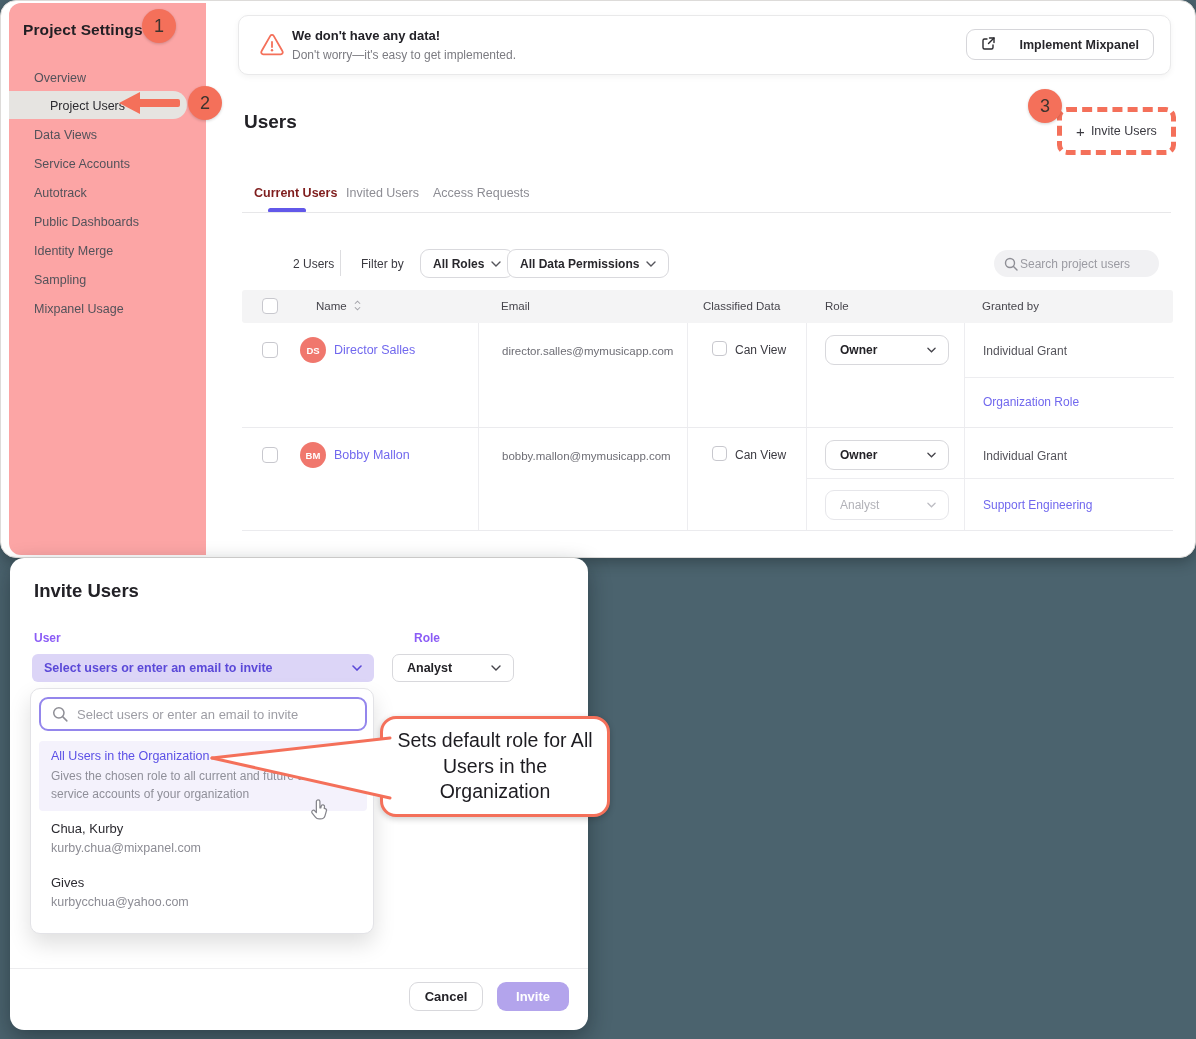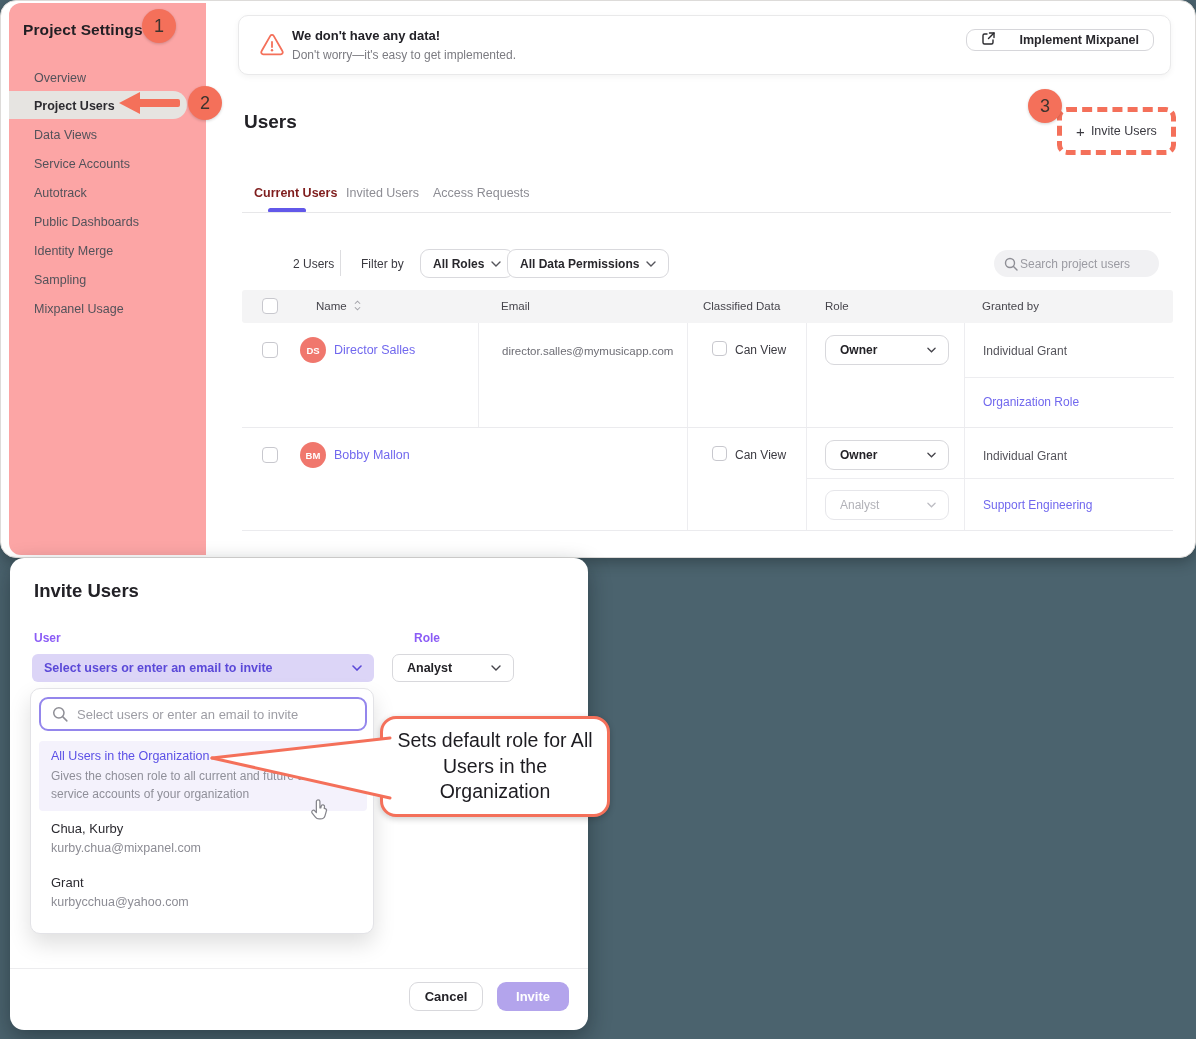--- a/index.html
+++ b/index.html
@@ -18,41 +18,41 @@
     background:#fff; border-radius:16px;
     box-shadow:0 4px 14px rgba(15,25,30,.38);
     border:1px solid #dddbd9;
   }
   
   #sidebar { position:absolute; left:8px; top:2px; width:197px; height:552px;
     background:#fca5a5; border-radius:12px 0 0 12px; }
   #sidebar-title { position:absolute; left:14px; top:18px; font-size:15.5px; font-weight:700; color:#211f24; letter-spacing:.1px; }
   .nav-item { position:absolute; left:25px; font-size:12.5px; color:#53525a; white-space:nowrap; cursor:pointer; }
   .nav-pill { position:absolute; left:0; top:88px; width:178px; height:28px; background:#e6e4e1; border-radius:0 14px 14px 0; }
-  .nav-item.active { color:#2c2b30; font-weight:700; }
+  .nav-item.active { color:#2c2b30; font-weight:400;margin-left:16px; }
 
   
   .num-badge { position:absolute; width:34px; height:34px; border-radius:50%;
     background:#f4705a; display:flex; align-items:center; justify-content:center;
     font-size:18px; color:#3c332e; font-weight:500; z-index:40;
     box-shadow:0 1px 3px rgba(0,0,0,.18); }
   #arrow2-head { position:absolute; left:119px; top:92px; width:0; height:0;
     border-top:11px solid transparent; border-bottom:11px solid transparent;
     border-right:21px solid #f4705a; z-index:39; }
   #arrow2-tail { position:absolute; left:138px; top:99px; width:42px; height:8px;
     background:#f4705a; border-radius:2px; z-index:39; }
 
   
   #banner { position:absolute; left:237px; top:14px; width:933px; height:60px;
     border:1px solid #e9e9ea; border-radius:10px; background:#fff;
     box-shadow:0 2px 6px rgba(0,0,0,.05); }
   #banner-title { position:absolute; left:53px; top:12px; font-size:13px; font-weight:700; color:#232228; }
   #banner-sub { position:absolute; left:53px; top:32px; font-size:12px; color:#7b7b81; }
   #banner-warning { position:absolute; left:20px; top:17px; }
-  #implement-btn { position:absolute; right:16px; top:13px; height:22px; padding:0 14px;
+  #implement-btn { position:absolute; right:16px; top:13px; height:31px; padding:0 14px;
     border:1px solid #d6d6da; border-radius:9px; background:#fff;
     display:flex; align-items:center; gap:24px; font-size:12.5px; font-weight:600; color:#28272c; cursor:pointer; }
 
   
   #users-title { position:absolute; left:243px; top:110px; font-size:19px; font-weight:700; color:#222126; }
   #invite-dashed { position:absolute; left:1056px; top:106px; width:119px; height:48px;
     border:5px dashed #f4705a; border-radius:10px; z-index:38;
     display:flex; align-items:center; justify-content:center; gap:6px; background:#fff; cursor:pointer; }
   #invite-dashed .plus { font-size:15px; color:#3a3940; font-weight:400; }
   #invite-dashed .lbl { font-size:12.5px; color:#3a3940; font-weight:500; }
@@ -259,20 +259,23 @@
         <div class="granted-link" style="position:absolute;left:18px;top:72px">Organization Role</div>
       </div>
     </div>
 
     <div class="row" style="height:103px">
       <div class="cell" style="left:0;width:236px">
         <div class="checkbox" style="position:absolute;left:20px;top:19px"></div>
         <div class="avatar" style="position:absolute;left:58px;top:14px">BM</div>
         <div class="name-link" style="position:absolute;left:92px;top:20px">Bobby Mallon</div>
       </div>
+      <div class="cell bordered" style="left:236px;width:209px">
+        <div class="email-txt" style="position:absolute;left:23px;top:22px">bobby.mallon@mymusicapp.com</div>
+      </div>
       <div class="cell bordered" style="left:445px;width:119px">
         <div class="checkbox" style="position:absolute;left:24px;top:18px;width:15px;height:15px"></div>
         <div class="canview-lbl" style="position:absolute;left:47px;top:20px">Can View</div>
       </div>
       <div class="cell bordered" style="left:564px;width:158px">
         <div class="role-select" style="left:18px;top:12px">
           <span>Owner</span>
           <svg width="9" height="6" viewBox="0 0 10 6">
               <path d="M1 1l4 4 4-4" stroke="#44434a" stroke-width="1.4" fill="none" stroke-linecap="round"></path>
             </svg>
@@ -333,21 +336,21 @@
     <span id="cursor-hand">
       <svg width="21" height="23" viewBox="0 0 20 22">
         <path d="M7 2.5c0-1 .8-1.7 1.7-1.7s1.7.7 1.7 1.7v6l.8.1.5-1.8c.2-.9 1-1.4 1.9-1.2.9.2 1.4 1 1.2 1.9l-.3 1.4 1 .3c.9.3 1.4 1.2 1.1 2.1l-1.3 4.6c-.5 1.9-2.3 3.2-4.3 3.2H9.6c-1.4 0-2.7-.6-3.5-1.7L3 13.5c-.6-.7-.5-1.8.2-2.4.7-.6 1.7-.5 2.3.2l1.5 1.7z" fill="#fff" stroke="#85858c" stroke-width="1.2" stroke-linejoin="round"></path>
       </svg>
     </span>
     <div class="dd-plain" style="top:132px">
       <div class="t">Chua, Kurby</div>
       <div class="d">kurby.chua@mixpanel.com</div>
     </div>
     <div class="dd-plain" style="top:186px">
-      <div class="t">Grant</div>
+      <div class="t">Gives</div>
       <div class="d">kurbycchua@yahoo.com</div>
     </div>
   </div>
 
   <div id="dialog-footer-line"></div>
   <div id="cancel-btn">Cancel</div>
   <div id="invite-btn">Invite</div>
 </div>
 
 <div id="callout-bubble">Sets default role for All Users in the Organization</div>

